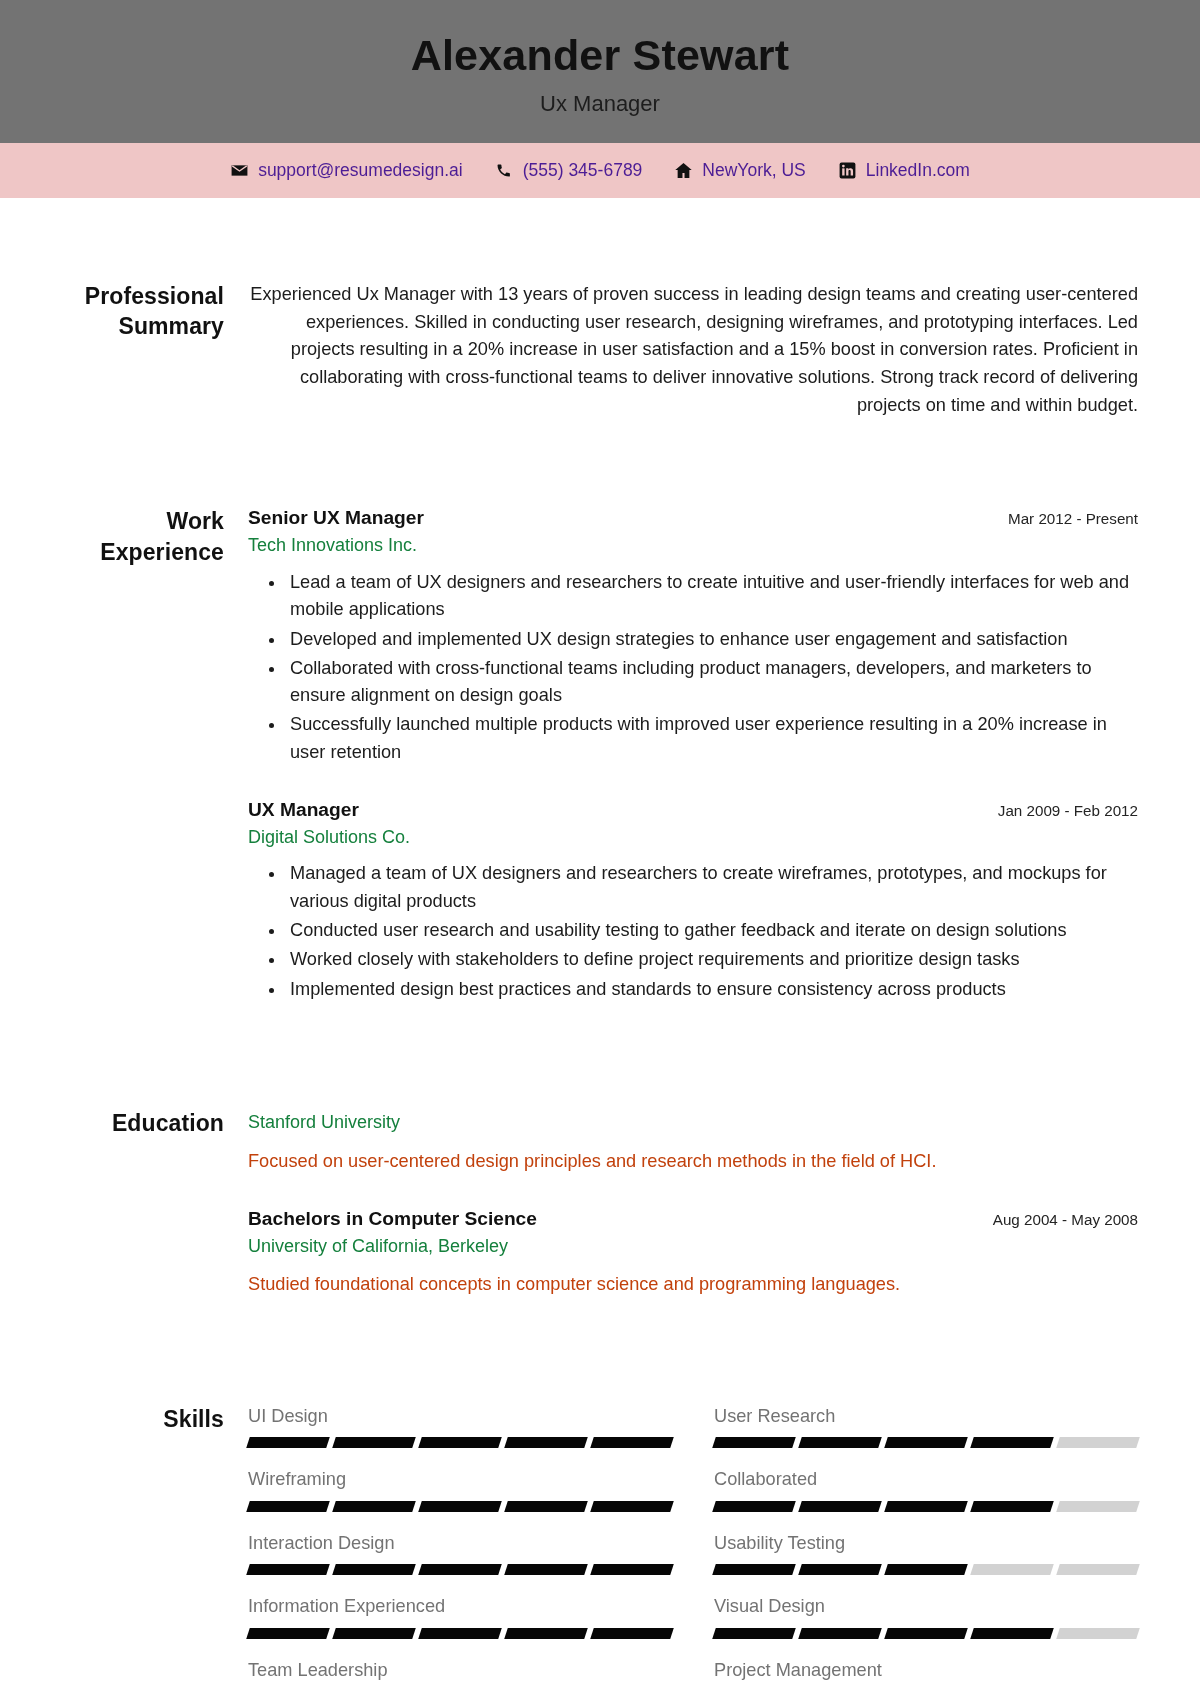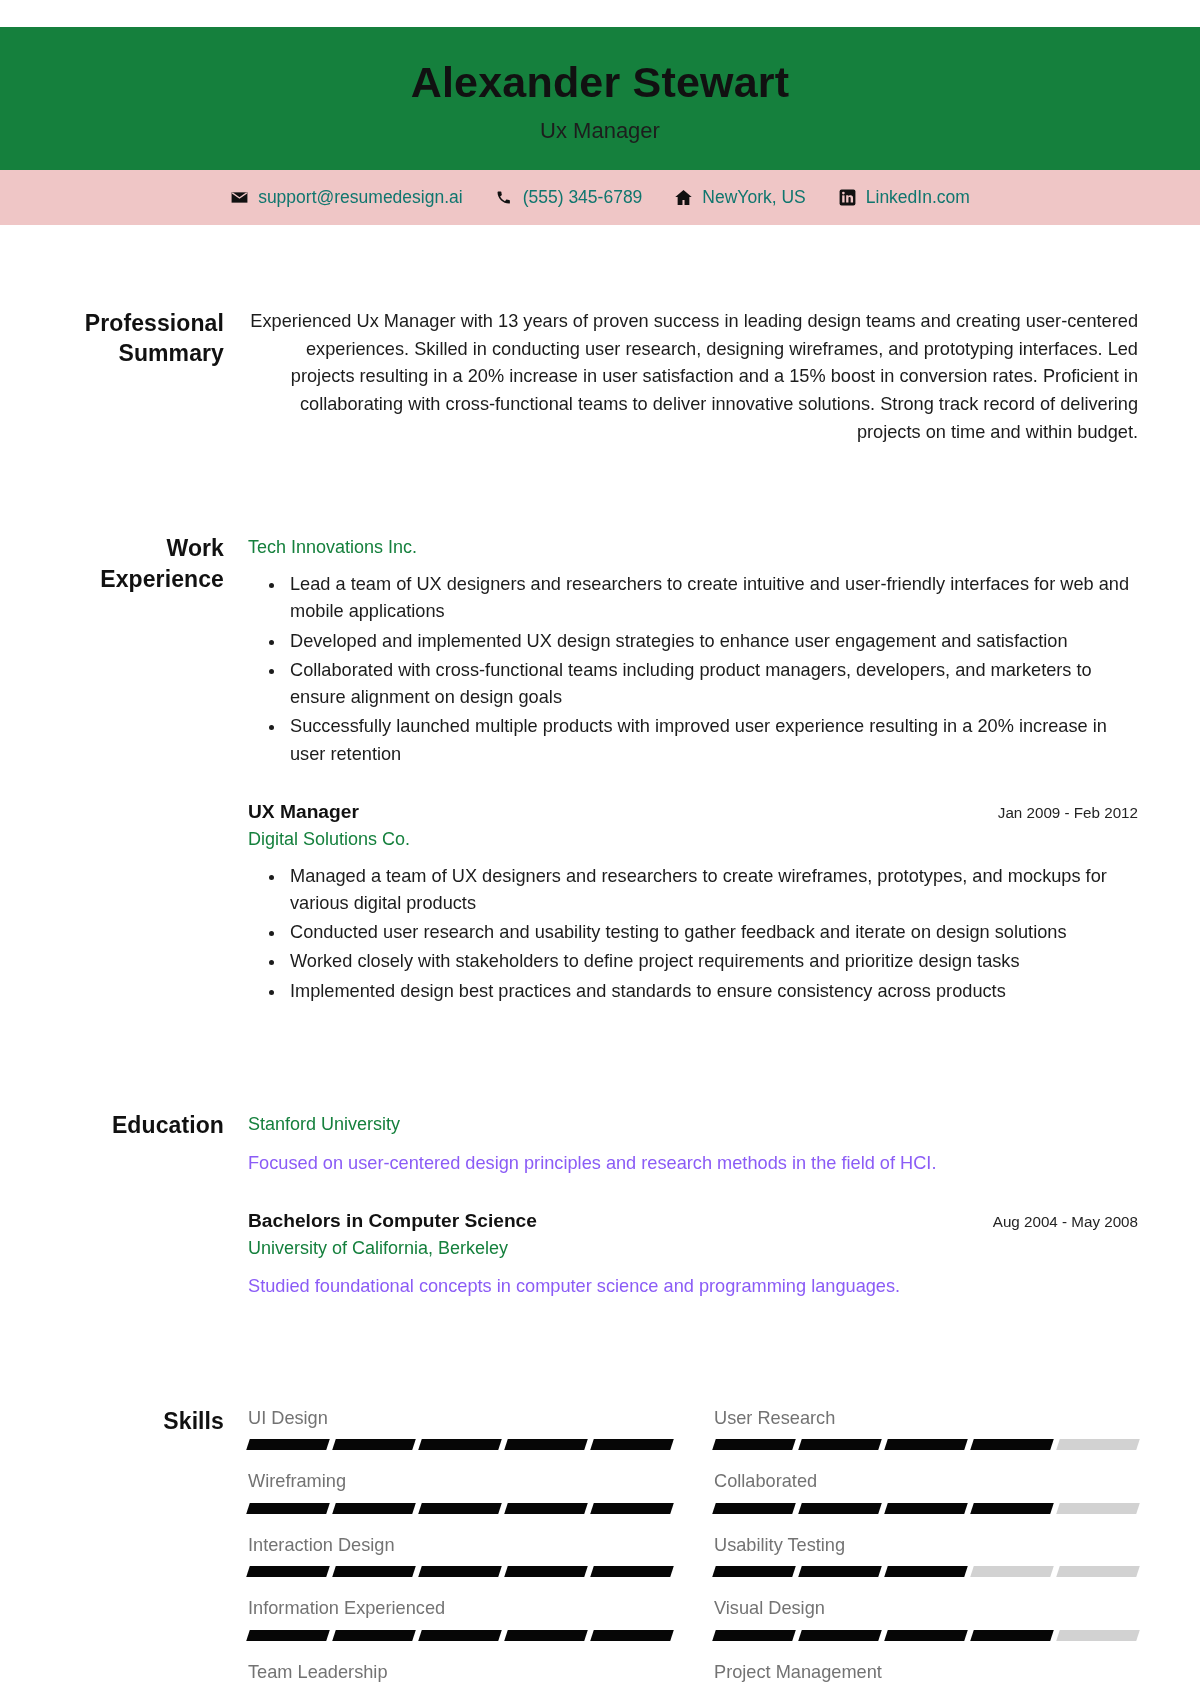--- a/index.html
+++ b/index.html
@@ -13,24 +13,23 @@
   .page {
     position: relative;
     width: 1200px;
     height: 1684px;
     background: #ffffff;
     overflow: hidden;
   }
 
   
   .header-band {
-    background: #15803d;
+    background: #737373;
     padding: 30px 40px 26px 40px;
     text-align: center;
-    margin-top: 27px;
   }
   .full-name {
     font-size: 43px;
     font-weight: bold;
     letter-spacing: 0.2px;
     color: #111111;
     line-height: 1.18;
   }
   .job-title {
     font-size: 22px;
@@ -46,21 +45,21 @@
     display: flex;
     align-items: center;
     justify-content: center;
     gap: 32px;
   }
   .contact-item {
     display: flex;
     align-items: center;
     gap: 9px;
     font-size: 17.5px;
-    color: #0f766e;
+    color: #4c1d95;
     white-space: nowrap;
   }
   .contact-item .ic {
     display: inline-flex;
     align-items: center;
     justify-content: center;
     width: 19px;
     height: 19px;
     flex: 0 0 19px;
   }
@@ -121,21 +120,21 @@
     flex: 0 0 auto;
   }
   .entry-org {
     font-size: 18px;
     color: #15803d;
     line-height: 1.42;
     margin-top: 2px;
   }
   .entry-desc {
     font-size: 18.2px;
-    color: #8b5cf6;
+    color: #c2410c;
     line-height: 1.5;
     margin-top: 12px;
   }
   ul.bullets {
     margin: 10px 0 0 0;
     padding-left: 38px;
     list-style: disc;
   }
   ul.bullets li {
     font-size: 18.2px;
@@ -237,20 +236,24 @@
       </div>
     </div>
 
     <div class="gap-sec-md"></div>
 
     <div class="section">
       <div class="sec-label">Work Experience</div>
       <div class="sec-body">
 
         <div class="entry">
+          <div class="entry-head">
+            <div class="entry-role">Senior UX Manager</div>
+            <div class="entry-date">Mar 2012 - Present</div>
+          </div>
           <div class="entry-org">Tech Innovations Inc.</div>
           <ul class="bullets">
             <li>Lead a team of UX designers and researchers to create intuitive and user-friendly interfaces for web and mobile applications</li>
             <li>Developed and implemented UX design strategies to enhance user engagement and satisfaction</li>
             <li>Collaborated with cross-functional teams including product managers, developers, and marketers to ensure alignment on design goals</li>
             <li>Successfully launched multiple products with improved user experience resulting in a 20% increase in user retention</li>
           </ul>
         </div>
 
         <div class="gap-exp"></div>

